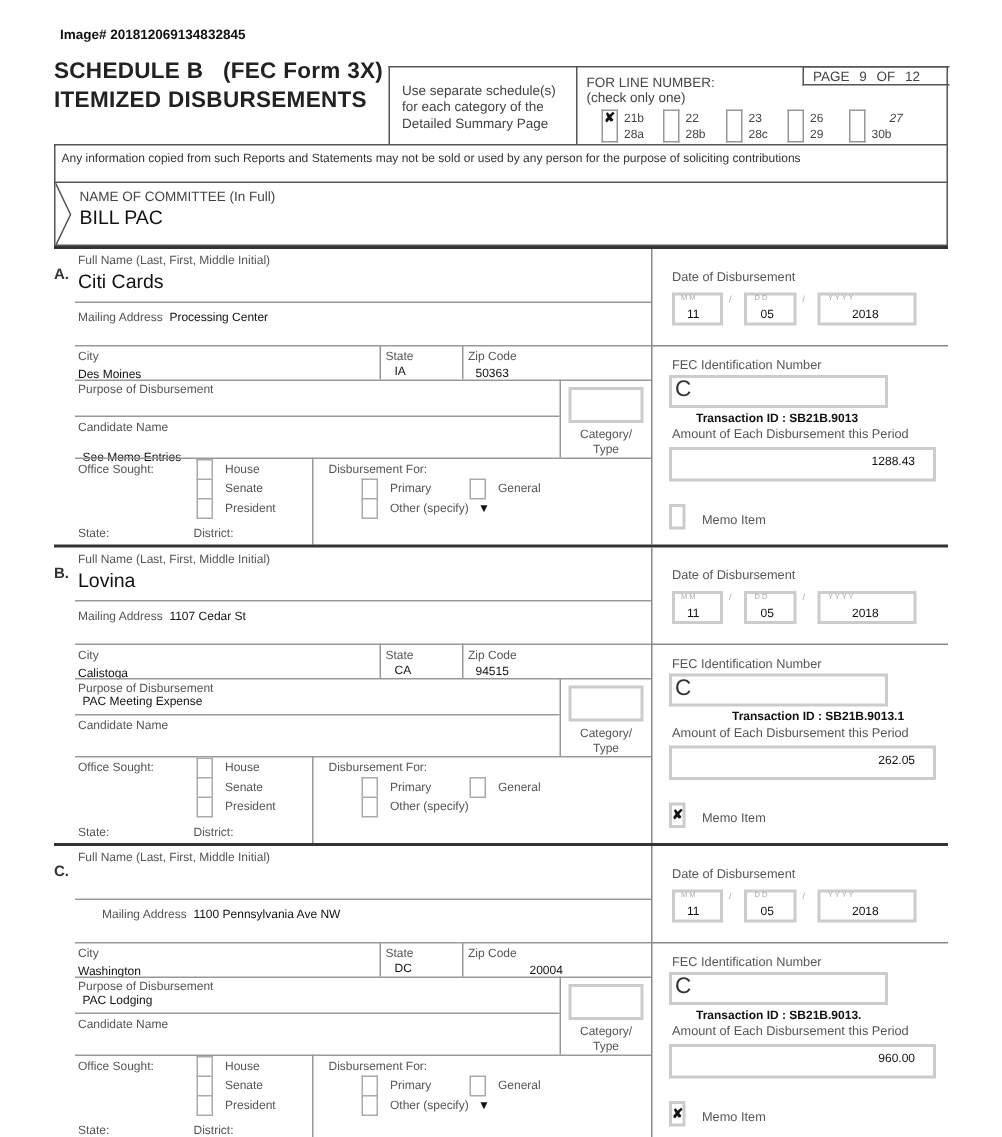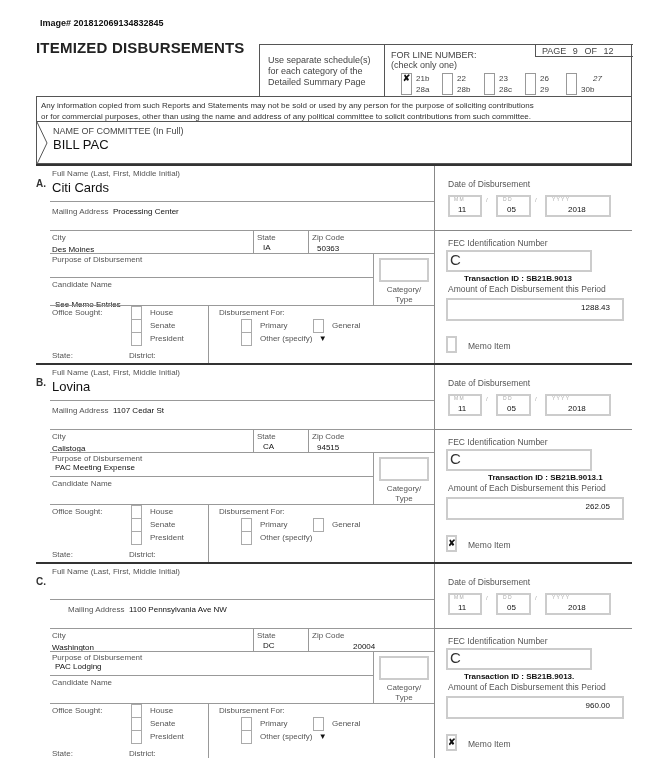--- a/index.html
+++ b/index.html
@@ -29,20 +29,21 @@
   .name { position: absolute; left: 16px; top: 16px; font-size: 13px; color: #111; }
   .grey-box { position: absolute; border: 2px solid #ccc; background: #fff; }
   .tri { font-size: 8px; }
 </style>
 </head>
 <body>
 
 <div class="abs imgno">Image# 201812069134832845</div>
 
 <div class="abs title">
+  <div style="white-space:pre">SCHEDULE B   (FEC Form 3X)</div>
   <div>ITEMIZED DISBURSEMENTS</div>
 </div>
 
 <div class="abs usebox">
   <div>Use separate schedule(s)</div>
   <div>for each category of the</div>
   <div>Detailed Summary Page</div>
 </div>
 
 <div class="abs linebox">
@@ -75,21 +76,20 @@
       <div class="lnrow" style="left: 114px; top: 40px;">28c</div>
       <div class="cb" style="left: 140px; top: 39px; width: 11px; height: 11px; border-right-color: rgb(153, 153, 153); border-left-color: rgb(153, 153, 153); border-bottom: 1px solid rgb(153, 153, 153); border-top: none;"></div>
       <div class="lnrow" style="left: 155px; top: 40px;">29</div>
       <div class="cb" style="left: 181px; top: 39px; width: 11px; height: 11px; border-right-color: rgb(153, 153, 153); border-left-color: rgb(153, 153, 153); border-bottom: 1px solid rgb(153, 153, 153); border-top: none;"></div>
       <div class="lnrow" style="left: 196px; top: 40px;">30b</div>
     </div>
 </div>
 
 <div class="abs notice">
   <div>Any information copied from such Reports and Statements may not be sold or used by any person for the purpose of soliciting contributions</div>
-  <div>or for commercial purposes, other than using the name and address of any political committee to solicit contributions from such committee.</div>
 </div>
 
 <div class="abs committee">
   <svg class="chev" width="14" height="42">
       <polyline points="0,0 10,21 0,42" fill="none" stroke="#555" stroke-width="1"></polyline>
     </svg>
   <div class="lbl">NAME OF COMMITTEE (In Full)</div>
   <div class="val">BILL PAC</div>
 </div>
 

